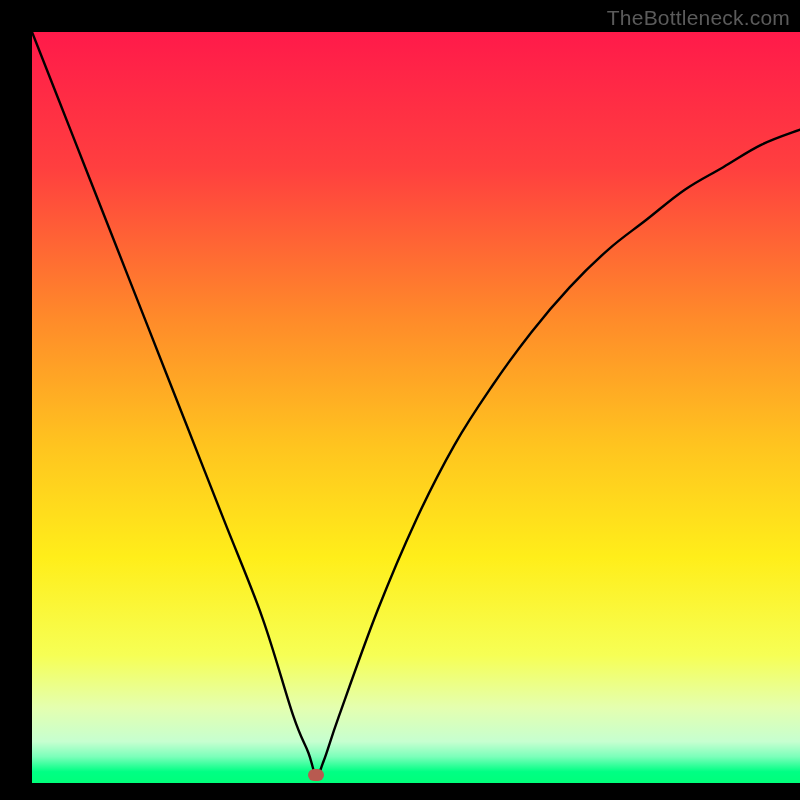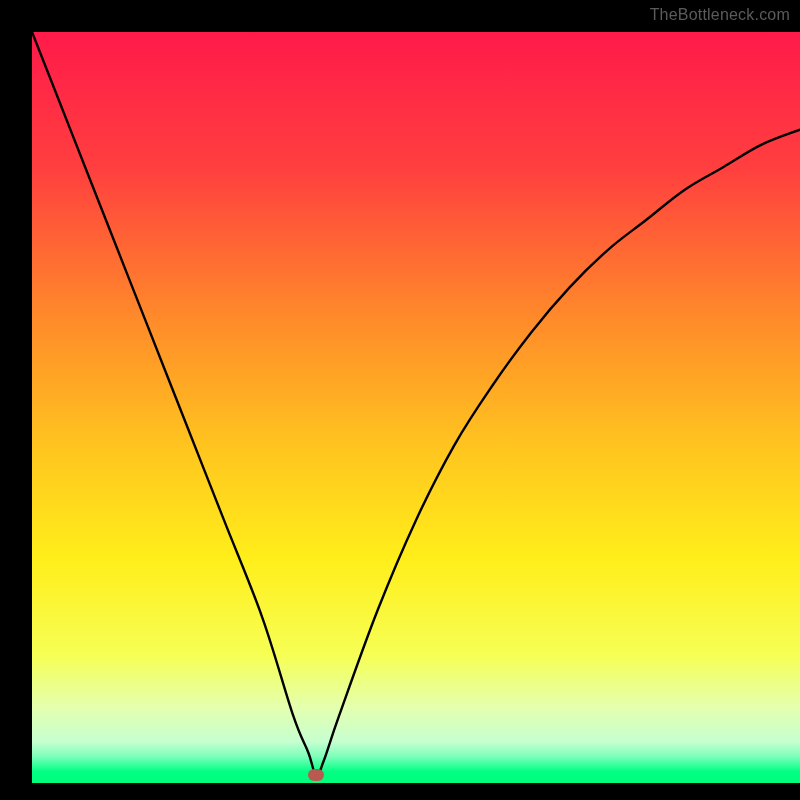--- a/index.html
+++ b/index.html
@@ -45,21 +45,21 @@
     width: 16px;
     height: 12px;
     border-radius: 6px;
     transform: translate(-50%, -50%);
   }
   .watermark {
     position: absolute;
     top: 6px;
     right: 10px;
     color: #5b5b5b;
-    font-size: 16px;
+    font-size: 21px;
     font-weight: 500;
     letter-spacing: 0.2px;
     user-select: none;
   }
 </style>
 </head>
 <body>
 
 <div class="stage">
 

